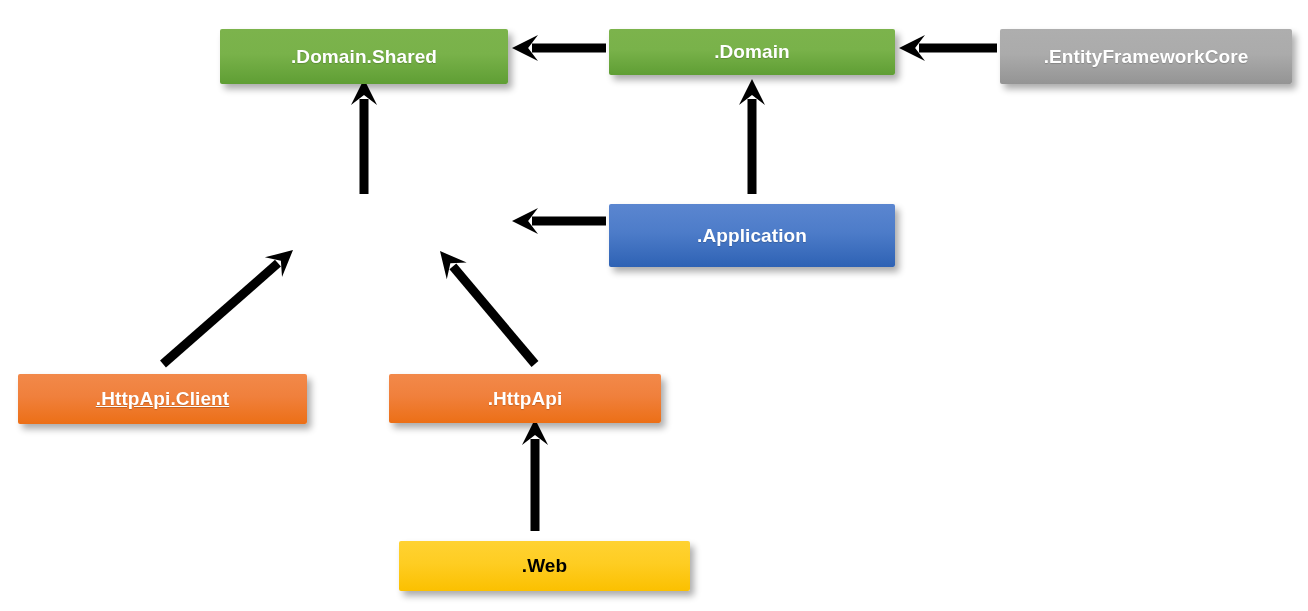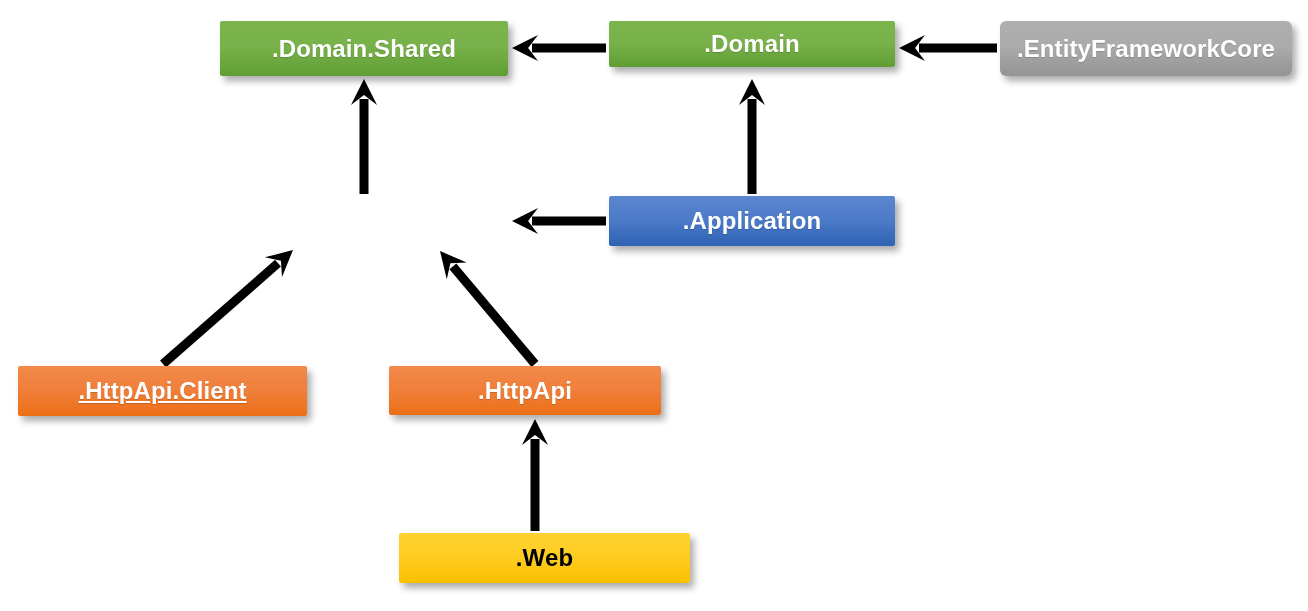--- a/index.html
+++ b/index.html
@@ -27,28 +27,29 @@
     pointer-events: none;
   }
   .node {
     position: absolute;
     box-sizing: border-box;
     display: flex;
     align-items: center;
     justify-content: center;
     text-align: center;
     font-weight: bold;
-    font-size: 24px;
+    font-size: 19px;
     letter-spacing: 0.1px;
     color: #ffffff;
     border-radius: 2px;
     box-shadow: 4px 5px 7px rgba(0,0,0,0.33);
     z-index: 3;
     white-space: nowrap;
     user-select: none;
+    margin-top: 8px;
   }
   .node.green {
     background: linear-gradient(to bottom, #7cb34c 0%, #79b24a 45%, #5f9e34 100%);
   }
   .node.gray {
     background: linear-gradient(to bottom, #aeaeae 0%, #ababab 45%, #949494 100%);
   }
   .node.blue {
     background: linear-gradient(to bottom, #5b86d0 0%, #4d7cc9 45%, #2e62b4 100%);
   }
@@ -108,26 +109,26 @@
     </svg>
 
   <div class="node green" id="node-domain-shared" style="left: 220px; top: 21px; width: 288px; height: 55px; color: rgb(255, 255, 255);">
     <span class="node-label">.Domain.Shared</span>
   </div>
 
   <div class="node green" id="node-domain" style="left: 609px; top: 21px; width: 286px; height: 46px; color: rgb(255, 255, 255);">
     <span class="node-label">.Domain</span>
   </div>
 
-  <div class="node gray" id="node-entity-framework-core" style="left: 1000px; top: 21px; width: 292px; height: 55px; color: rgb(255, 255, 255); border-radius: 6px;">
+  <div class="node gray" id="node-entity-framework-core" style="left: 1000px; top: 21px; width: 292px; height: 55px; color: rgb(255, 255, 255);">
     <span class="node-label">.EntityFrameworkCore</span>
   </div>
 
 
-  <div class="node blue" id="node-application" style="left: 609px; top: 196px; width: 286px; height: 50px; color: rgb(255, 255, 255); text-align: center;">
+  <div class="node blue" id="node-application" style="left: 609px; top: 196px; width: 286px; height: 63px; color: rgb(255, 255, 255); text-align: center;">
     <span class="node-label">.Application</span>
   </div>
 
   <div class="node orange" id="node-httpapi-client" style="left: 18px; top: 366px; width: 289px; height: 50px; color: rgb(255, 255, 255); text-decoration: underline;">
     <span class="node-label">.HttpApi.Client</span>
   </div>
 
   <div class="node orange" id="node-httpapi" style="left: 389px; top: 366px; width: 272px; height: 49px; color: rgb(255, 255, 255);">
     <span class="node-label">.HttpApi</span>
   </div>

